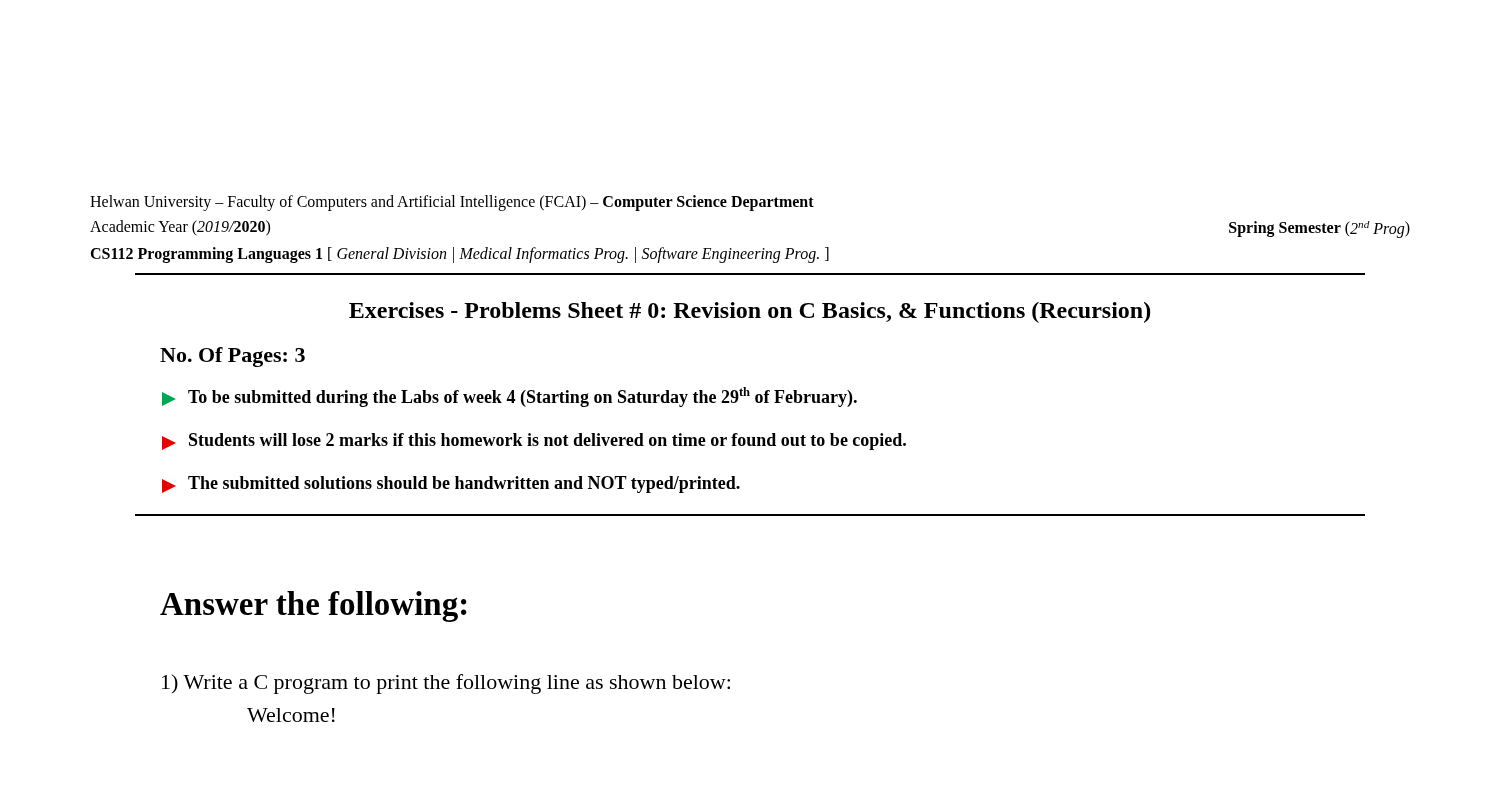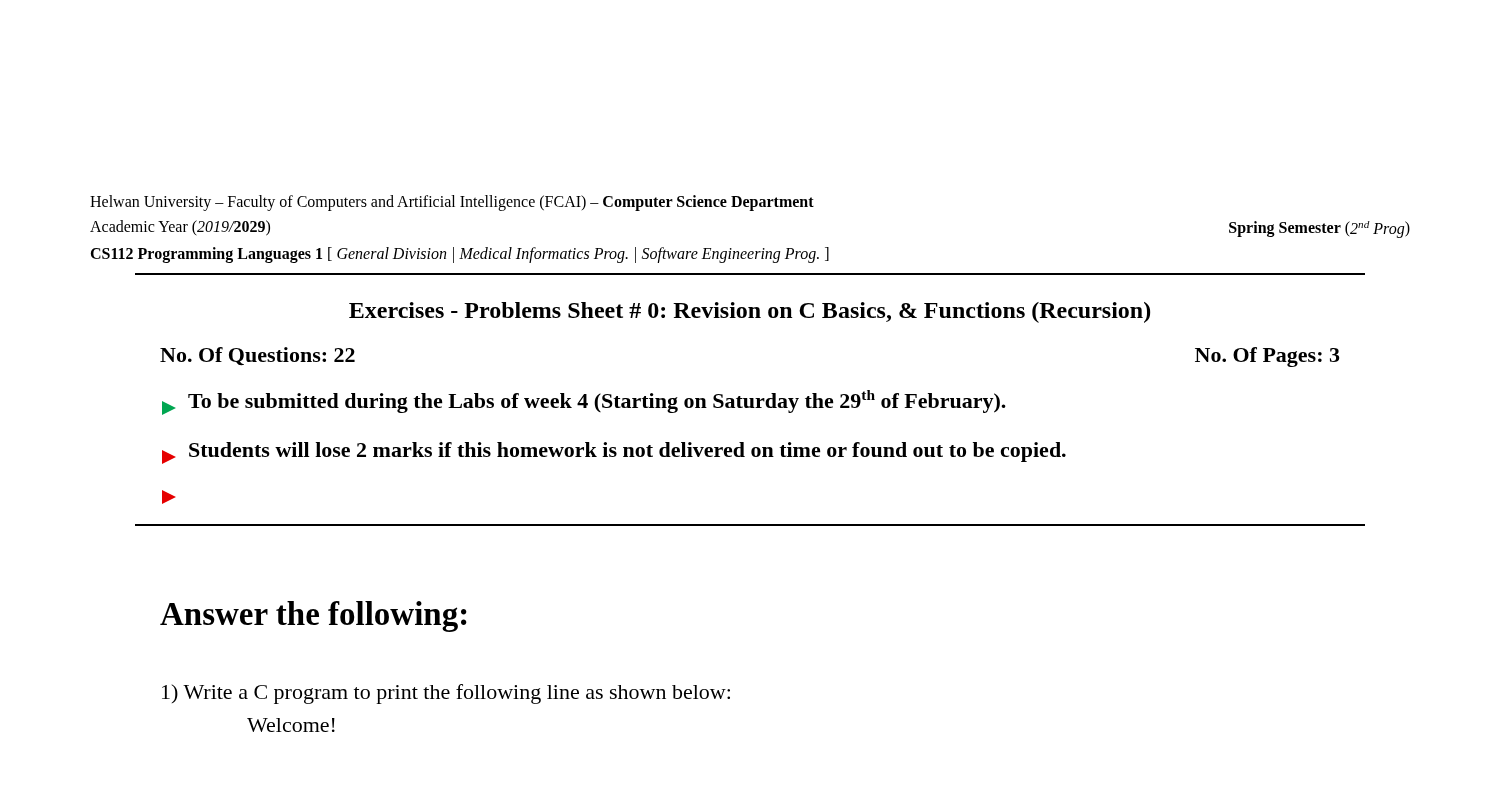--- a/index.html
+++ b/index.html
@@ -57,22 +57,22 @@
       font-size: 22px;
       font-weight: bold;
       margin: 0 70px 0 70px;
       padding-bottom: 16px;
     }
     .bullets {
       margin: 0 70px 0 70px;
     }
     .bullet-item {
       display: flex;
-      align-items: flex-end;
-      font-size: 22px;
+      align-items: center;
+      font-size: 18px;
       font-weight: bold;
       margin-bottom: 18px;
       line-height: 1.4;
     }
     .bullet-icon {
       flex-shrink: 0;
       margin-right: 10px;
       margin-top: 4px;
     }
     .bullet-icon svg {
@@ -99,39 +99,36 @@
   </style>
 </head>
 <body>
 
 <div class="header">
   <div class="header-line1">
     <span>Helwan University</span><span> – </span><span>Faculty of Computers and Artificial Intelligence (FCAI)</span><span> – </span><span class="bold">Computer Science Department</span>
   </div>
   <div class="header-line2">
     <div>
-      <span>Academic Year (</span><span class="italic">2019/</span><span class="bold">2029</span><span>)</span>
+      <span>Academic Year (</span><span class="italic">2019/</span><span class="bold">2020</span><span>)</span>
     </div>
     <div>
       <span class="bold">Spring Semester</span><span> (</span><span class="italic"><span>2</span><sup>nd</sup><span> Prog</span></span><span>)</span>
     </div>
   </div>
   <div class="header-line3">
     <span class="bold">CS112 Programming Languages 1</span><span> [ </span><span class="italic">General Division | Medical Informatics Prog. | Software Engineering Prog.</span><span> ]</span>
   </div>
 </div>
 
 <hr class="hr">
 
 <div class="sheet-title">Exercises - Problems Sheet # 0: Revision on C Basics, &amp; Functions (Recursion)</div>
 
 <div class="info-row">
-  <div>
-    <span>No. Of Questions: </span><span>22</span>
-  </div>
   <div>
     <span>No. Of Pages: </span><span>3</span>
   </div>
 </div>
 
 <div class="bullets">
   <div class="bullet-item">
     <span class="bullet-icon">
       <svg width="18" height="18" viewBox="0 0 18 18">
           <polygon points="2,2 16,9 2,16" fill="#00a651"></polygon>
@@ -148,20 +145,21 @@
         </svg>
     </span>
     <span>Students will lose 2 marks if this homework is not delivered on time or found out to be copied.</span>
   </div>
   <div class="bullet-item">
     <span class="bullet-icon">
       <svg width="18" height="18" viewBox="0 0 18 18">
           <polygon points="2,2 16,9 2,16" fill="#e60000"></polygon>
         </svg>
     </span>
+    <span>The submitted solutions should be handwritten and NOT typed/printed.</span>
   </div>
 </div>
 
 <hr class="hr2">
 
 <div class="answer-heading">Answer the following:</div>
 
 <div class="question">
   <span>1) </span><span>Write a C program to print the following line as shown below:</span>
   <div class="q-indent">Welcome!</div>

